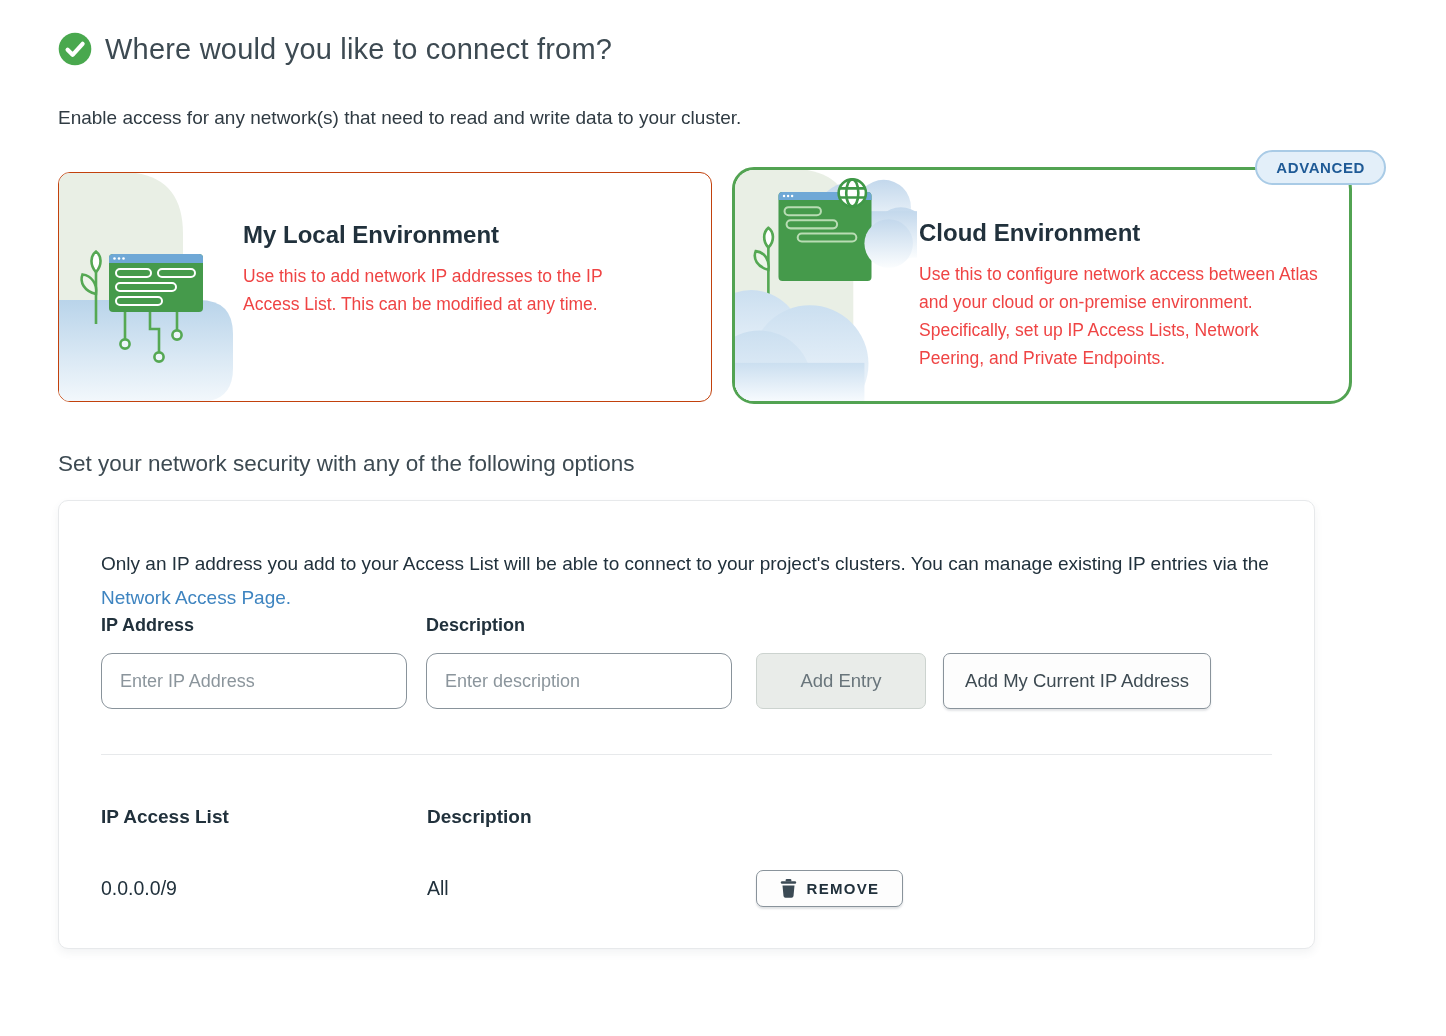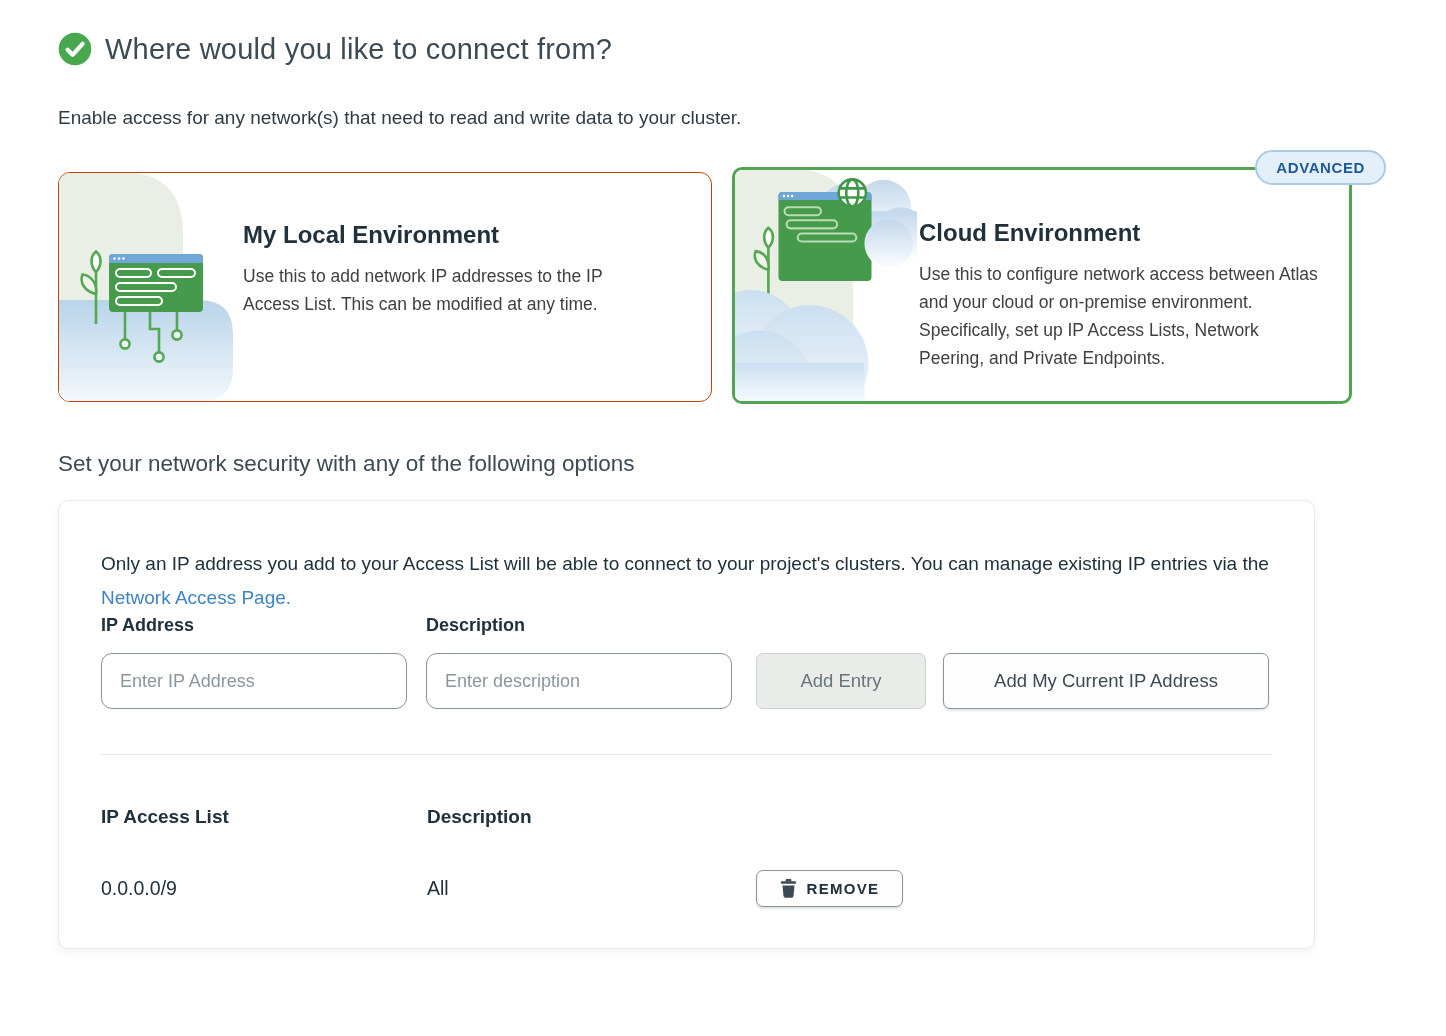--- a/index.html
+++ b/index.html
@@ -23,35 +23,35 @@
   .card-wrap { position: relative; }
   .card {
     display: flex; overflow: hidden; background: #fff;
     width: 654px; height: 230px;
     border: 1px solid #c2410c; border-radius: 12px;
     cursor: pointer;
   }
   .card-wrap.selected { margin-top: -5px; }
   .card-wrap.selected .card {
     width: 620px; height: 237px;
-    border: 3px solid #52a352; border-radius: 10px;
+    border: 3px solid #52a352; border-radius: 22px;
   }
   .advanced-badge {
     position: absolute; top: -17px; right: -34px; z-index: 3;
     height: 35px; line-height: 32px; padding: 0 19px;
     background: #e3eff9; border: 2px solid #acccе7;
     border: 2px solid #a9cbe6; border-radius: 18px;
     color: #1e5a96; font-size: 15px; font-weight: 700; letter-spacing: 0.6px;
   }
   .illus { width: 182px; flex-shrink: 0; height: 100%; }
   .illus svg { display: block; width: 100%; height: 100%; }
   .card-body { padding: 48px 22px 0 2px; }
   .card-wrap.selected .card-body { padding-top: 49px; }
   .card-title { margin: 0; font-size: 24px; font-weight: 700; color: #21313c; }
-  .card-desc { margin: 13px 0 0 0; font-size: 17.5px; line-height: 28px; color: #404040; max-width: 410px; }
+  .card-desc { margin: 13px 0 0 0; font-size: 17.5px; line-height: 28px; color: #ef4444; max-width: 410px; }
 
   
   .section-heading { margin: 47px 0 0 0; font-size: 22.5px; font-weight: 400; color: #3d4a52; }
 
   .panel {
     margin-top: 23px; width: 1257px;
     border: 1px solid #e7e9eb; border-radius: 10px;
     box-shadow: 0 4px 8px rgba(70, 85, 95, 0.07);
     padding: 46px 42px 41px 42px;
     background: #fff;
@@ -74,21 +74,21 @@
   .btn {
     font-family: inherit; cursor: pointer; border-radius: 7px;
     display: inline-flex; align-items: center; justify-content: center;
   }
   .btn-add-entry {
     margin-left: 24px; width: 170px; height: 56px;
     background: #e9ece9; border: 1px solid #ccd3cf;
     color: #69757b; font-size: 18.5px;
   }
   .btn-add-current {
-    margin-left: 17px; width: 326px; height: 56px;
+    margin-left: 17px; width: 268px; height: 56px;
     background: #fdfdfd; border: 1px solid #89939b;
     color: #3d4a52; font-size: 18.5px;
     box-shadow: 0 2px 2px rgba(100, 112, 122, 0.18);
   }
 
   .divider { margin-top: 45px; border-top: 1px solid #e7e9eb; width: 100%; }
 
   
   .list-header { display: flex; margin-top: 51px; font-size: 19px; font-weight: 700; color: #21313c; }
   .list-row { display: flex; align-items: center; margin-top: 42px; font-size: 19.5px; color: #21313c; }

